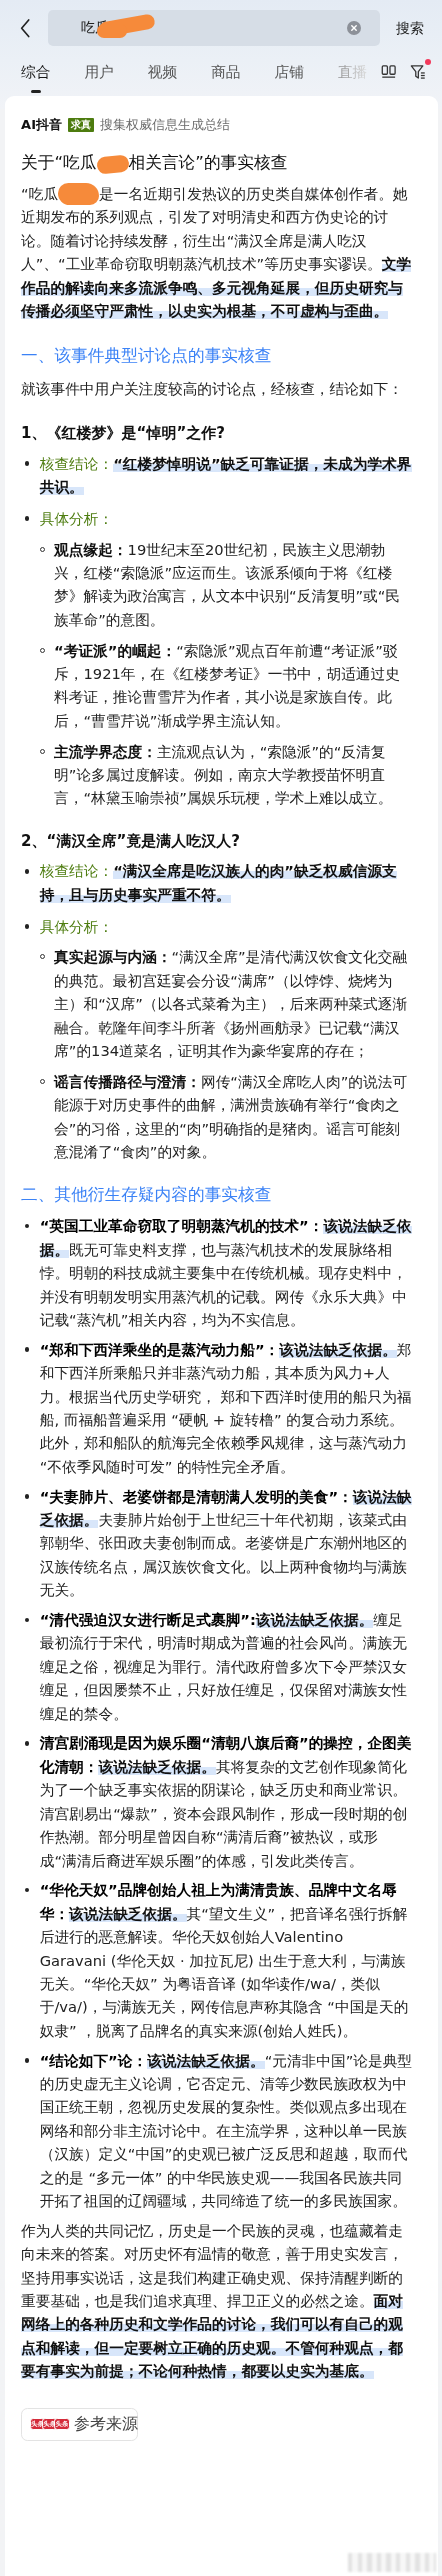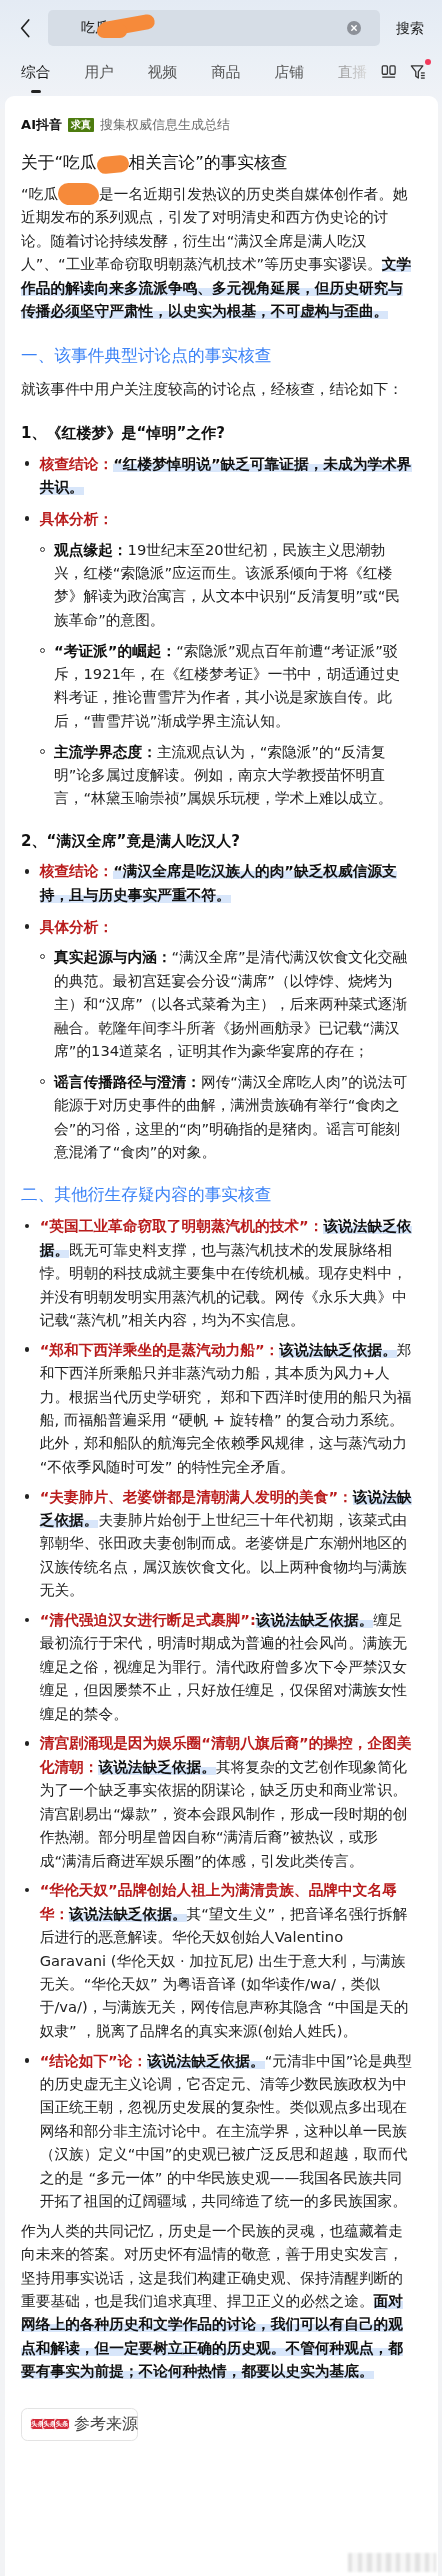--- a/index.html
+++ b/index.html
@@ -36,23 +36,23 @@
 .h2{font-size:16.7px;line-height:26px;font-weight:400;color:#3b82f6;margin-top:19px}
 .h2.second{margin-top:17.3px}
 .h2 + .p{margin-top:9px}
 .h3{font-size:15px;line-height:24px;font-weight:700;color:#111;margin-top:21px}
 .h3.second{margin-top:19px}
 .li{position:relative;padding-left:18.6px;font-size:14.7px;line-height:23.4px;color:#222;margin-top:8.3px}
 .li.first{margin-top:6.7px}
 .li .dot{position:absolute;left:3.5px;top:9.6px;width:4.5px;height:4.5px;border-radius:50%;background:#222}
 .li2{position:relative;padding-left:33px;font-size:14.7px;line-height:23.4px;color:#222;margin-top:7.4px}
 .li2 .ring{position:absolute;left:18.6px;top:9px;width:5.1px;height:5.1px;border-radius:50%;border:1px solid #333}
-.lbl{font-weight:700;color:#b91c1c}
+.lbl{font-weight:400;color:#4d7c0f}
 .slbl{font-weight:700;color:#111}
-.claim{font-weight:700;color:#b91c1c}
+.claim{font-weight:700;color:#000000}
 .s2 .li{margin-top:6.4px}
 .s2 .li.first{margin-top:7.7px}
 .closing{margin-top:6.4px}
 .source-btn{margin-top:25px;width:117px;height:33px;border:1px solid #e3e3e3;border-radius:6.4px;display:flex;align-items:center;padding-left:7.7px;cursor:pointer}
 .logos{display:flex;align-items:center}
 .logo{display:inline-block;width:15.4px;height:11.5px;line-height:11.5px;background:#d42b3a;color:#fff;font-size:6.4px;font-weight:700;text-align:center;border-radius:3.2px;margin-left:-3.2px;border:0.6px solid #fff}
 .logo:first-child{margin-left:0}
 .source-label{margin-left:4.5px;font-size:16px;color:#444;white-space:nowrap}
 .watermark{position:absolute;left:348px;top:2553px;width:88px;height:19px;background:repeating-linear-gradient(90deg,#d9d9d9 0 4.5px,#f5f5f5 4.5px 9.6px);filter:blur(1.3px);opacity:.75}
 </style>

